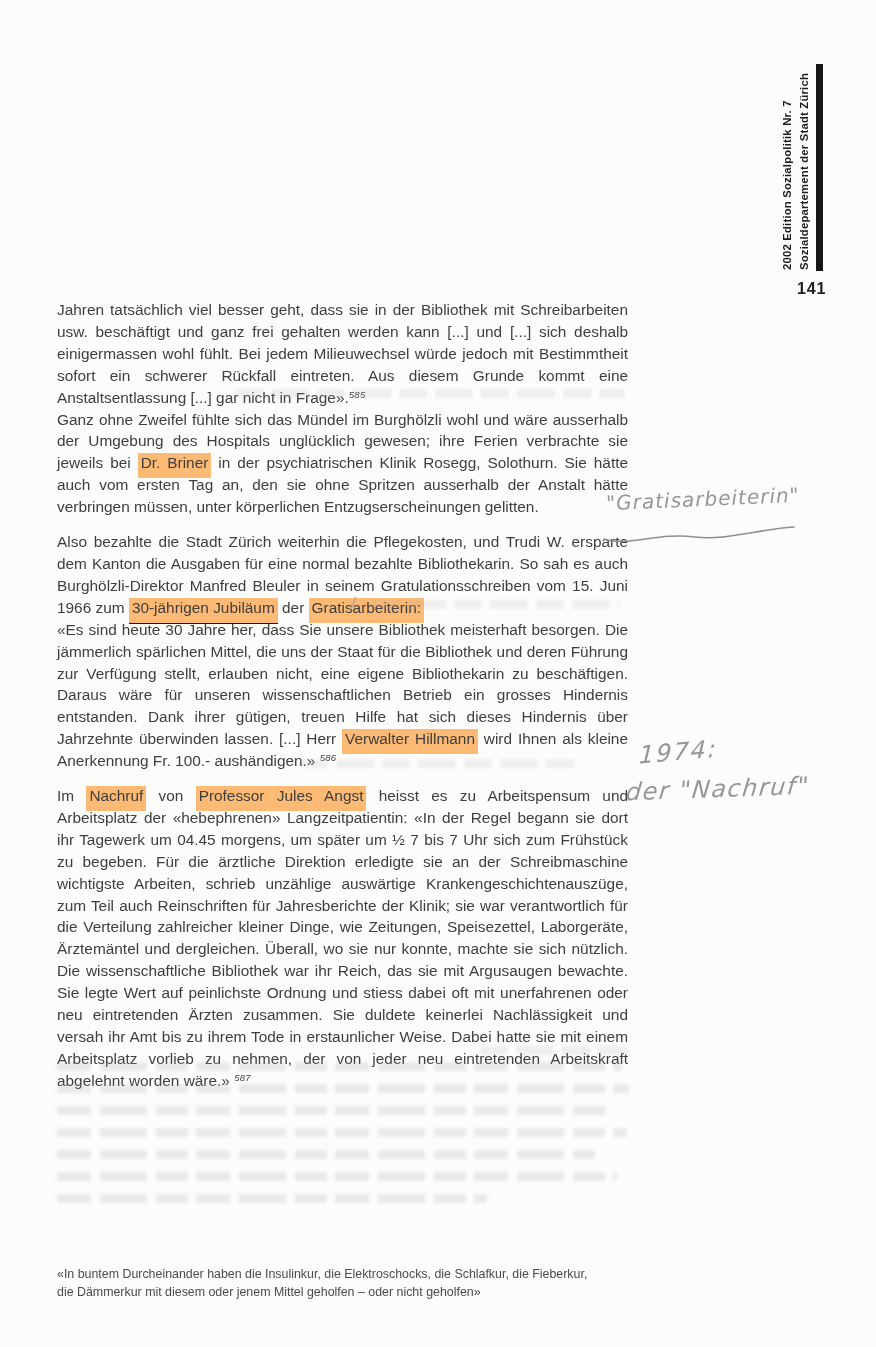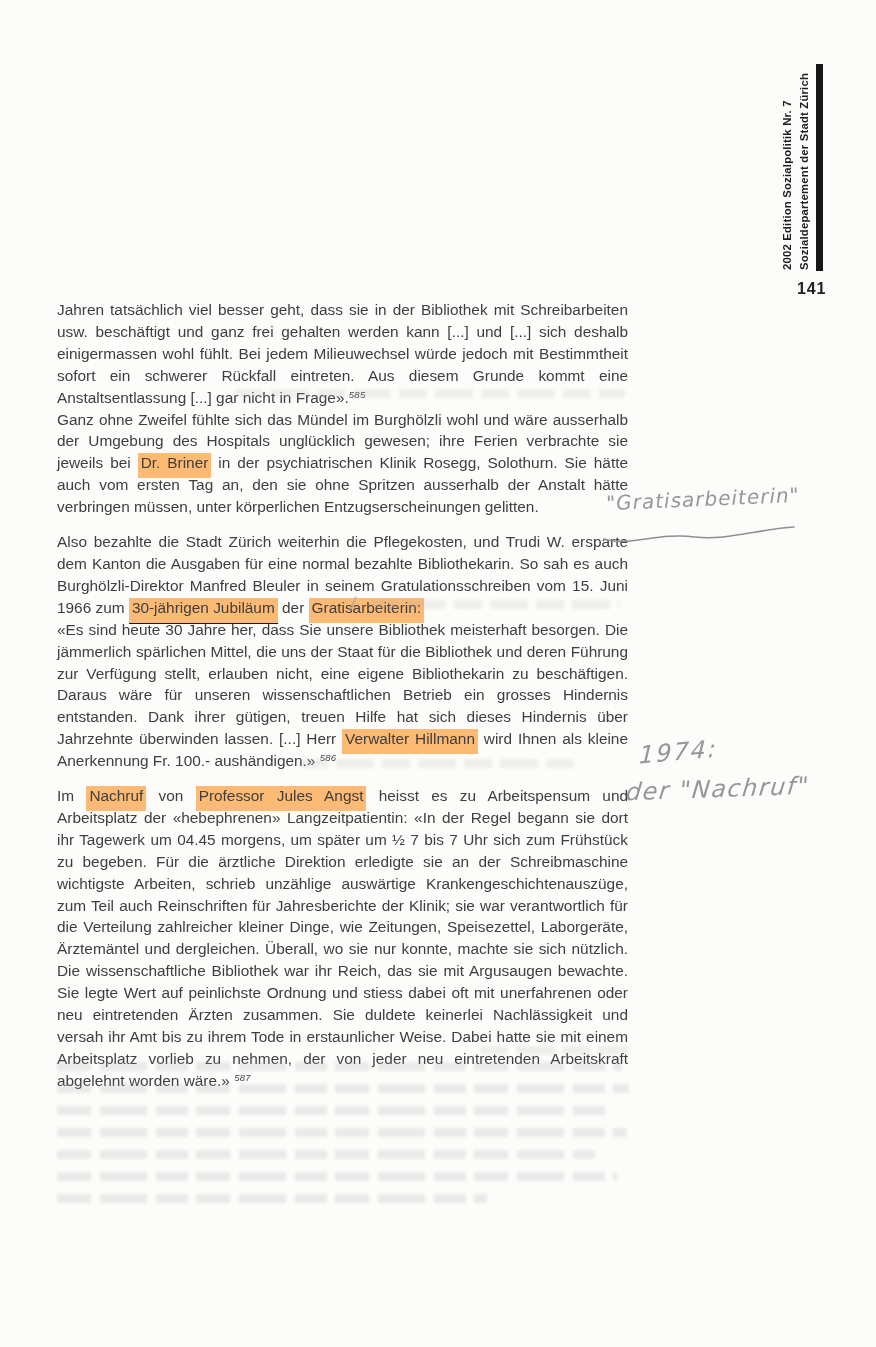--- a/index.html
+++ b/index.html
@@ -132,14 +132,15 @@
   <div class="ghost" style="left:57px; top:1062px; width:572px;">
     <div class="ghost-line" style="width:565px;"></div>
     <div class="ghost-line" style="width:572px;"></div>
     <div class="ghost-line" style="width:553px;"></div>
     <div class="ghost-line" style="width:570px;"></div>
     <div class="ghost-line" style="width:538px;"></div>
     <div class="ghost-line" style="width:560px;"></div>
     <div class="ghost-line" style="width:430px;"></div>
   </div>
 
+  <p class="caption">«In buntem Durcheinander haben die Insulinkur, die Elektroschocks, die Schlafkur, die Fieberkur, die Dämmerkur mit diesem oder jenem Mittel geholfen – oder nicht geholfen»</p>
 
 </div>
 
 </body></html>

